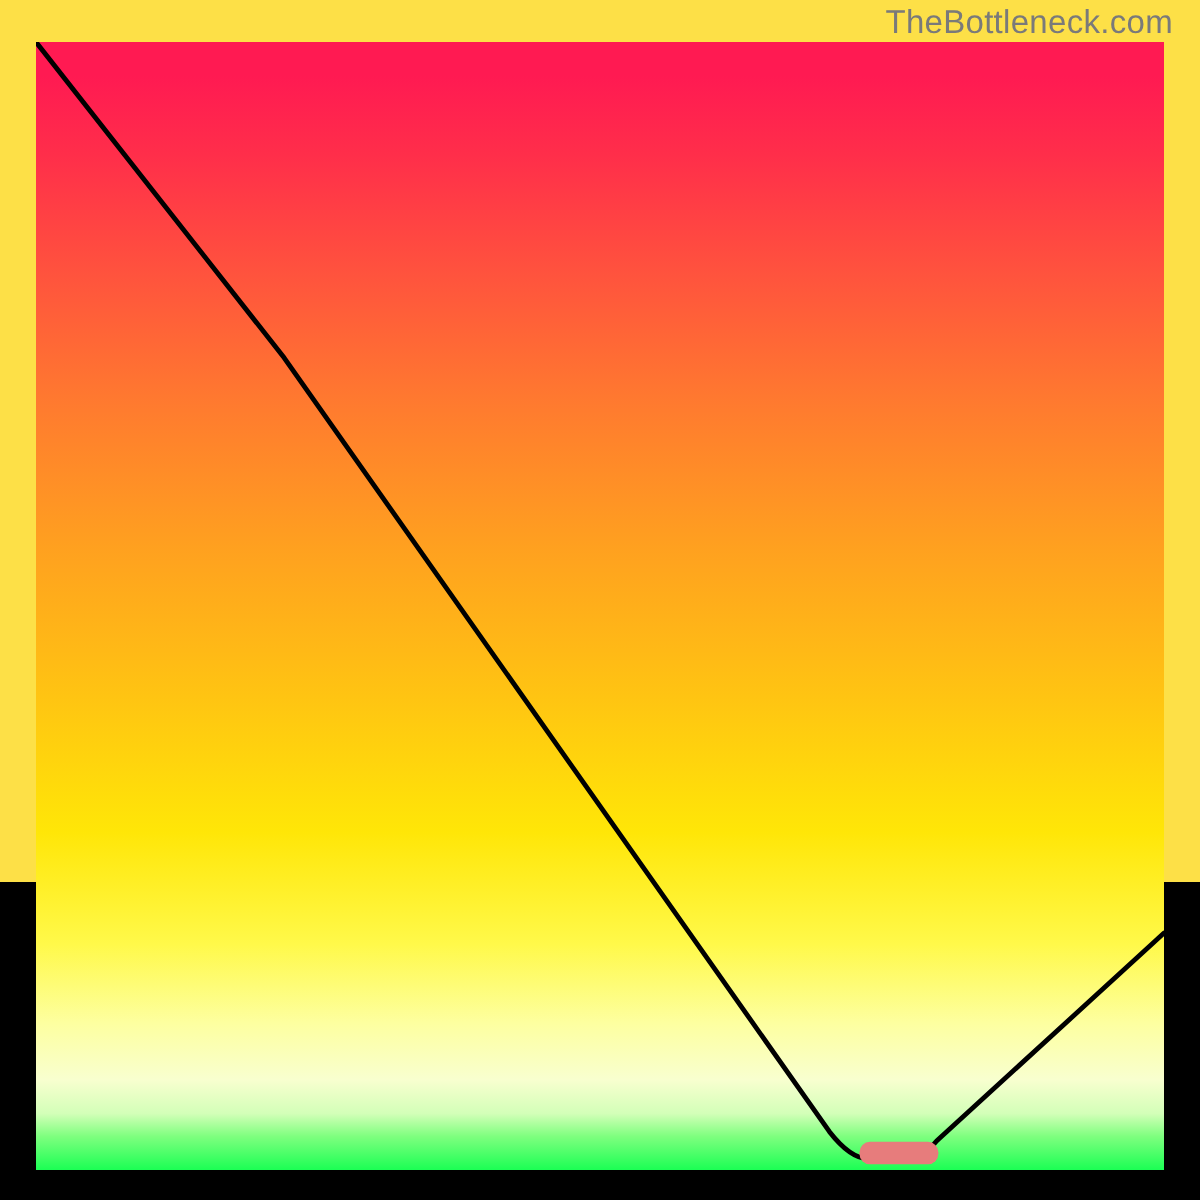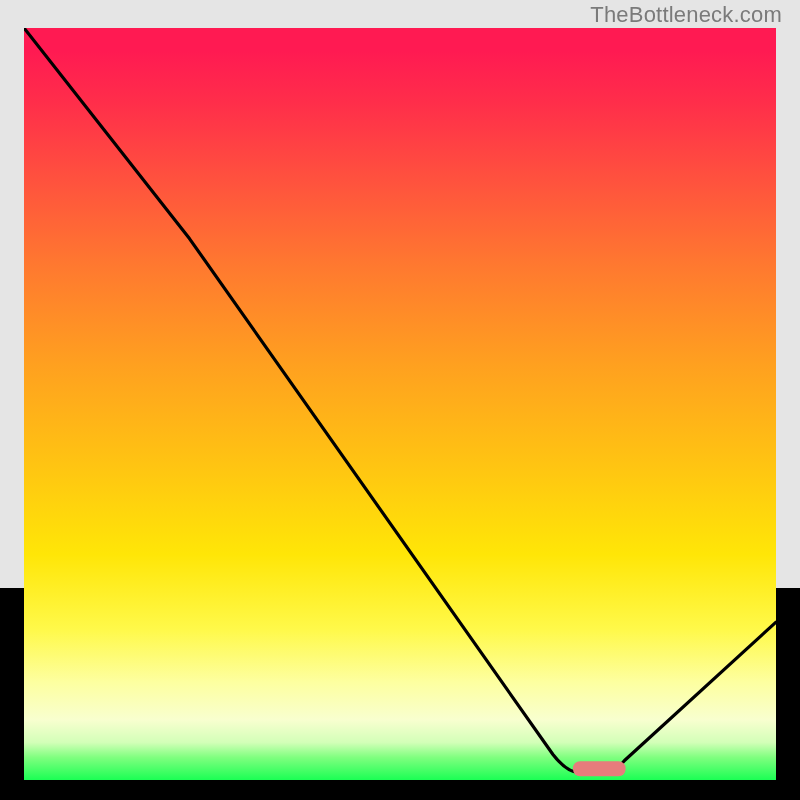--- a/index.html
+++ b/index.html
@@ -9,21 +9,21 @@
     height: 800px;
     background: #000;
     font-family: Arial, Helvetica, sans-serif;
     overflow: hidden;
   }
   .frame {
     position: absolute;
     left: 0; top: 0;
     width: 800px;
     height: 588px;
-    background: #e5e5e5;
+    background: #fde047;
     text-align: center;
   }
   .attribution {
     position: absolute;
     top: 2px;
     right: 18px;
     color: #7a7a7a;
     font-size: 22px;
     font-weight: 500;
     letter-spacing: 0.2px;

